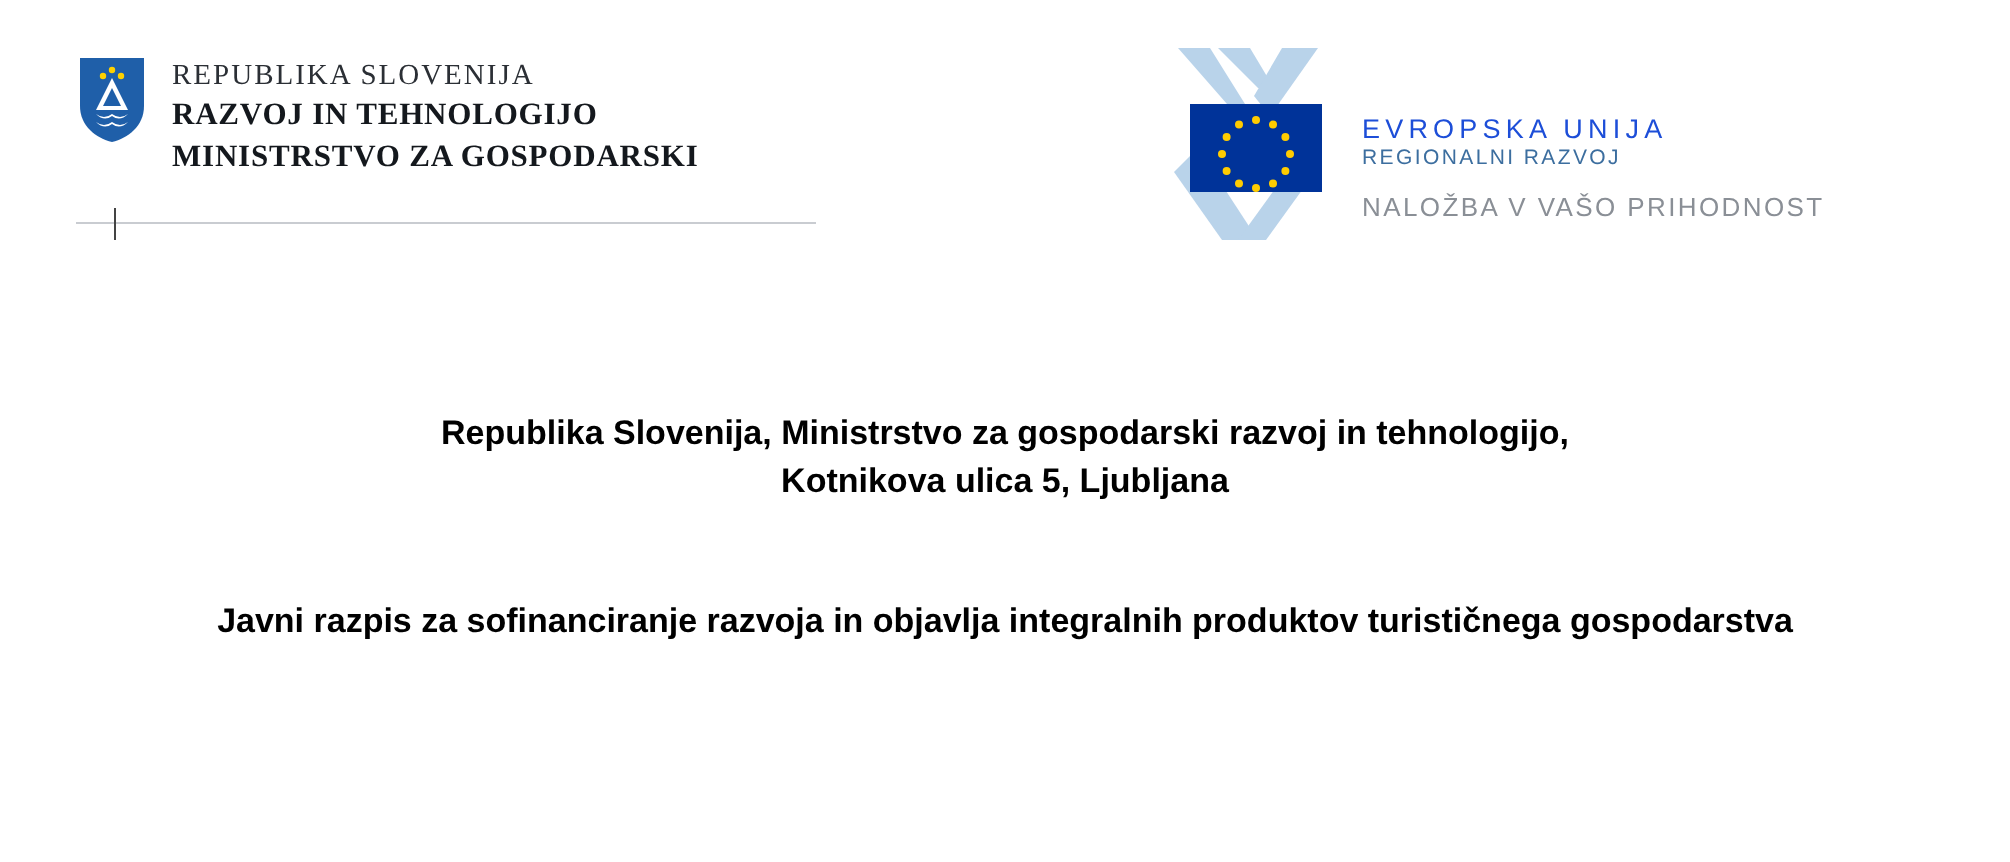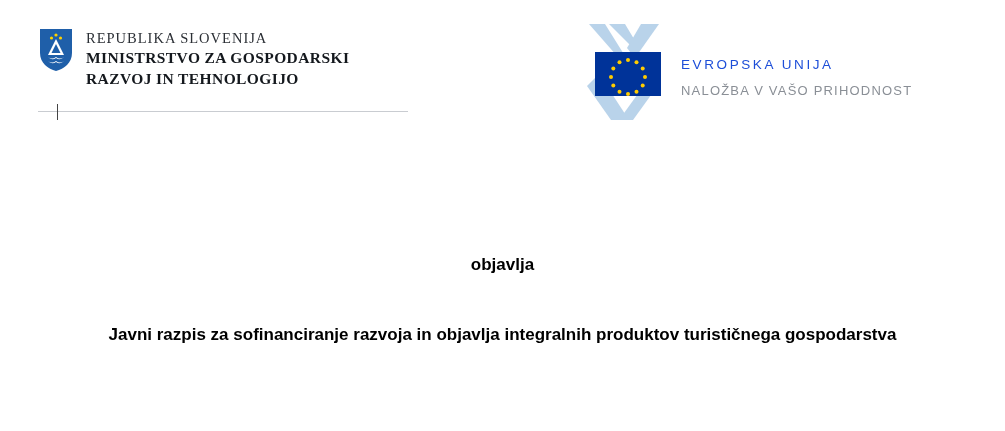--- a/index.html
+++ b/index.html
@@ -170,22 +170,22 @@
       <path d="M18,12 L26,28 H10 Z" fill="#ffffff"></path>
       <path d="M18,17 L22.5,26 H13.5 Z" fill="#1f5fa9"></path>
       <path d="M10,30 q4,3 8,0 q4,3 8,0 q-4,4 -8,1 q-4,3 -8,-1 Z" fill="#ffffff"></path>
       <path d="M10,34 q4,3 8,0 q4,3 8,0 q-4,4 -8,1 q-4,3 -8,-1 Z" fill="#ffffff"></path>
       <circle cx="18" cy="8" r="1.6" fill="#ffd100"></circle>
       <circle cx="13.5" cy="11" r="1.6" fill="#ffd100"></circle>
       <circle cx="22.5" cy="11" r="1.6" fill="#ffd100"></circle>
     </svg>
     <div class="gov-text">
       <div class="gov-line1">REPUBLIKA SLOVENIJA</div>
+      <div class="gov-line2">RAZVOJ IN TEHNOLOGIJO</div>
       <div class="gov-line2">MINISTRSTVO ZA GOSPODARSKI</div>
-      <div class="gov-line2">RAZVOJ IN TEHNOLOGIJO</div>
     </div>
     <div class="gov-sep"></div>
   </div>
   <div class="gov-caret"></div>
 
   <div class="eu-logo">
     <div class="eu-mark">
       <svg class="eu-swoosh" viewBox="0 0 86 100">
         <g fill="#b9d3ea">
           <polygon points="4,2 20,2 40,34 32,34"></polygon>
@@ -209,21 +209,25 @@
             <circle cx="18.3" cy="33.5" r="2"></circle>
             <circle cx="16" cy="25" r="2"></circle>
             <circle cx="18.3" cy="16.5" r="2"></circle>
             <circle cx="24.5" cy="10.3" r="2"></circle>
           </g>
         </svg>
       </div>
     </div>
     <div class="eu-text">
       <div class="eu-l1">EVROPSKA UNIJA</div>
+      <div class="eu-l3">REGIONALNI RAZVOJ</div>
       <div class="eu-l4">NALOŽBA V VAŠO PRIHODNOST</div>
     </div>
   </div>
 </div>
 
 <div class="doc-body">
-  <div class="para objavlja">objavlja</div>
+  <div class="para issuer">
+    <div>Republika Slovenija, Ministrstvo za gospodarski razvoj in tehnologijo,</div>
+    <div>Kotnikova ulica 5, Ljubljana</div>
+  </div>
   <div class="para title">Javni razpis za sofinanciranje razvoja in objavlja integralnih produktov turističnega gospodarstva</div>
 </div>
 
 </body></html>

